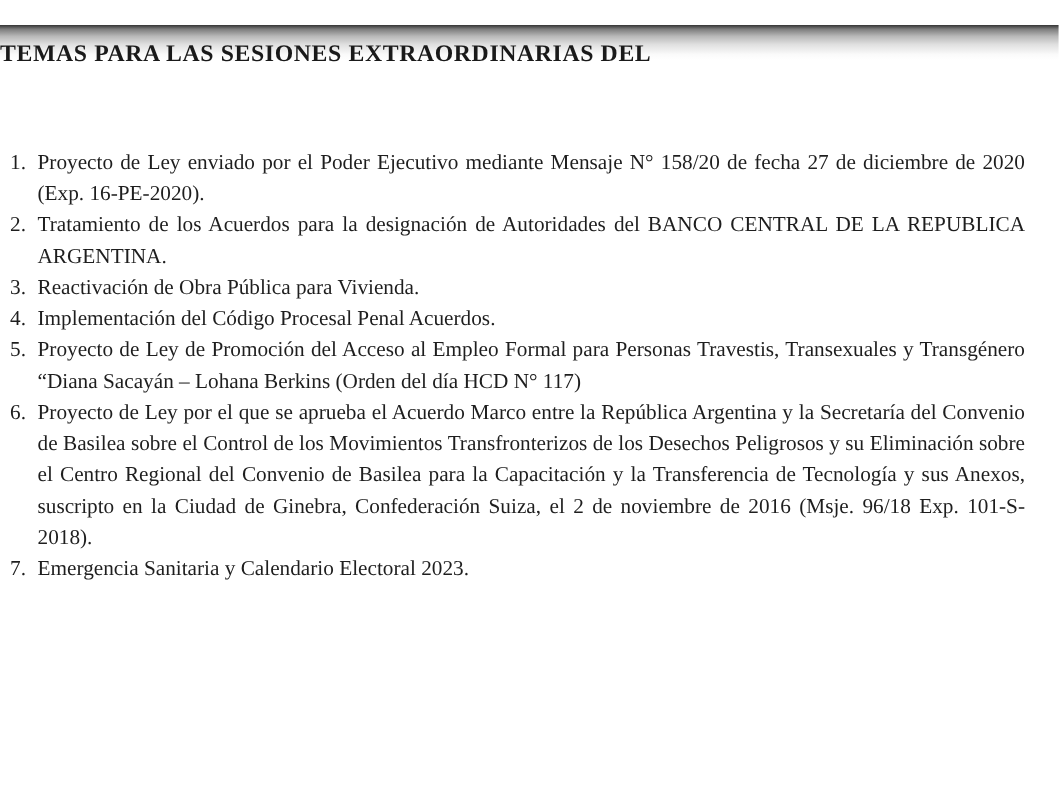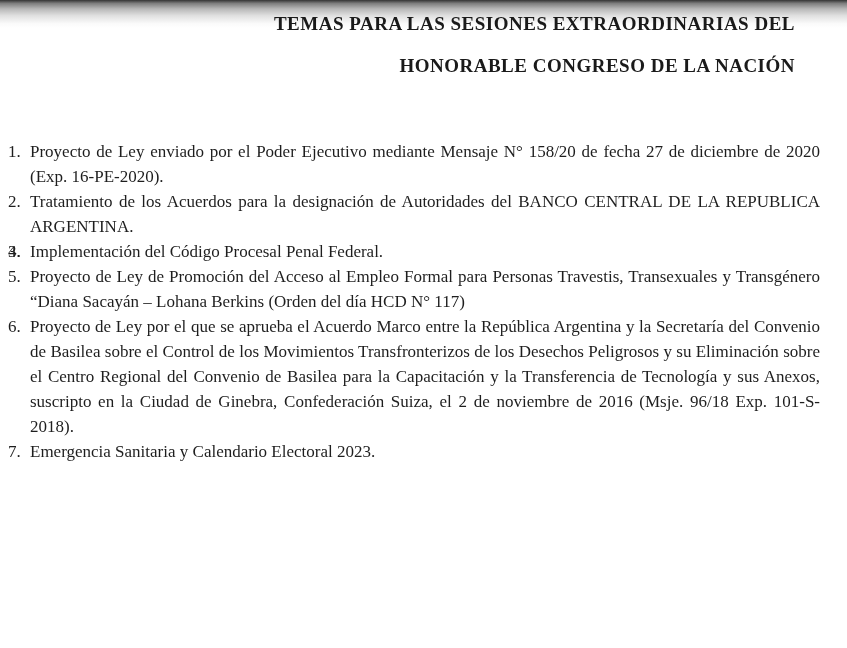--- a/index.html
+++ b/index.html
@@ -32,21 +32,22 @@
       #b8b8b8 32%,
       #e0e0e0 56%,
       #fafafa 84%,
       #ffffff 100%);
     pointer-events: none;
   }
   .doc-header {
     position: relative;
     padding-top: 14px;
     padding-right: 52px;
-    text-align: right;
+    text-align: left;
+    margin-top: 20px;
   }
   .doc-title {
     margin: 0;
     font-size: 19px;
     font-weight: bold;
     line-height: 20px;
     letter-spacing: 0.5px;
     color: #1a1a1a;
   }
   .doc-title.first {
@@ -77,42 +78,42 @@
   }
 </style>
 </head>
 <body>
 
 <div class="page">
   <div class="scan-gradient"></div>
 
   <header class="doc-header">
     <h1 class="doc-title first">TEMAS PARA LAS SESIONES EXTRAORDINARIAS DEL</h1>
-    <h1 class="doc-title">HONORABLE CONGRESO DE LA NACIÓN</h1>
   </header>
 
   <main class="doc-body">
     <ol class="agenda-list">
   <li class="agenda-item">
     <span class="num">1.</span>
     <span class="txt">Proyecto de Ley enviado por el Poder Ejecutivo mediante Mensaje N° 158/20 de fecha 27 de diciembre de 2020 (Exp. 16-PE-2020).</span>
   </li>
 
   <li class="agenda-item">
     <span class="num">2.</span>
     <span class="txt">Tratamiento de los Acuerdos para la designación de Autoridades del BANCO CENTRAL DE LA REPUBLICA ARGENTINA.</span>
   </li>
 
   <li class="agenda-item">
     <span class="num">3.</span>
+    <span class="txt">Reactivación de Obra Pública para Vivienda.</span>
   </li>
 
   <li class="agenda-item">
     <span class="num">4.</span>
-    <span class="txt">Implementación del Código Procesal Penal Federal.</span>
+    <span class="txt">Implementación del Código Procesal Penal Acuerdos.</span>
   </li>
 
   <li class="agenda-item">
     <span class="num">5.</span>
     <span class="txt">Proyecto de Ley de Promoción del Acceso al Empleo Formal para Personas Travestis, Transexuales y Transgénero “Diana Sacayán – Lohana Berkins (Orden del día HCD N° 117)</span>
   </li>
 
   <li class="agenda-item">
     <span class="num">6.</span>
     <span class="txt">Proyecto de Ley por el que se aprueba el Acuerdo Marco entre la República Argentina y la Secretaría del Convenio de Basilea sobre el Control de los Movimientos Transfronterizos de los Desechos Peligrosos y su Eliminación sobre el Centro Regional del Convenio de Basilea para la Capacitación y la Transferencia de Tecnología y sus Anexos, suscripto en la Ciudad de Ginebra, Confederación Suiza, el 2 de noviembre de 2016 (Msje. 96/18 Exp. 101-S-2018).</span>

